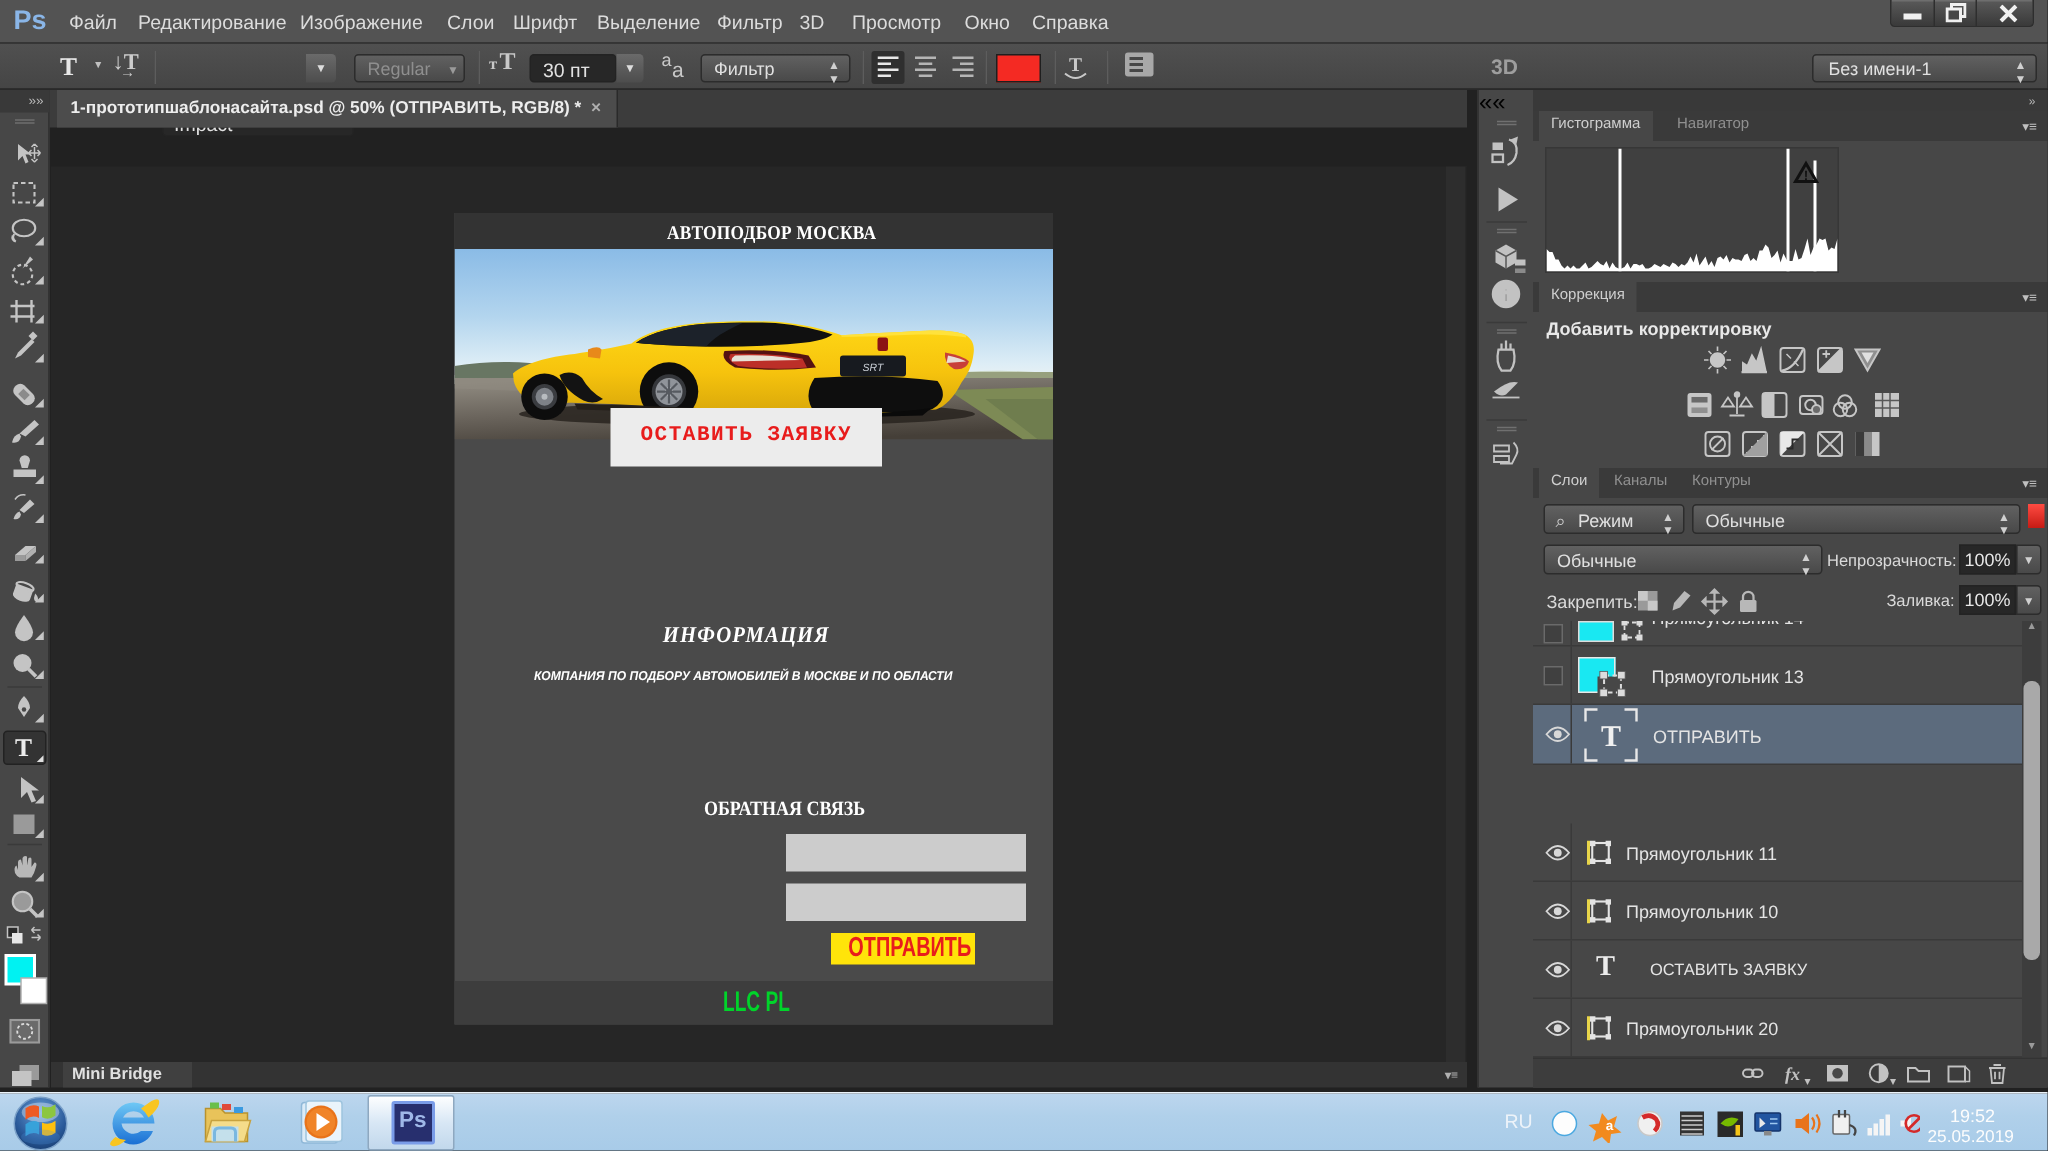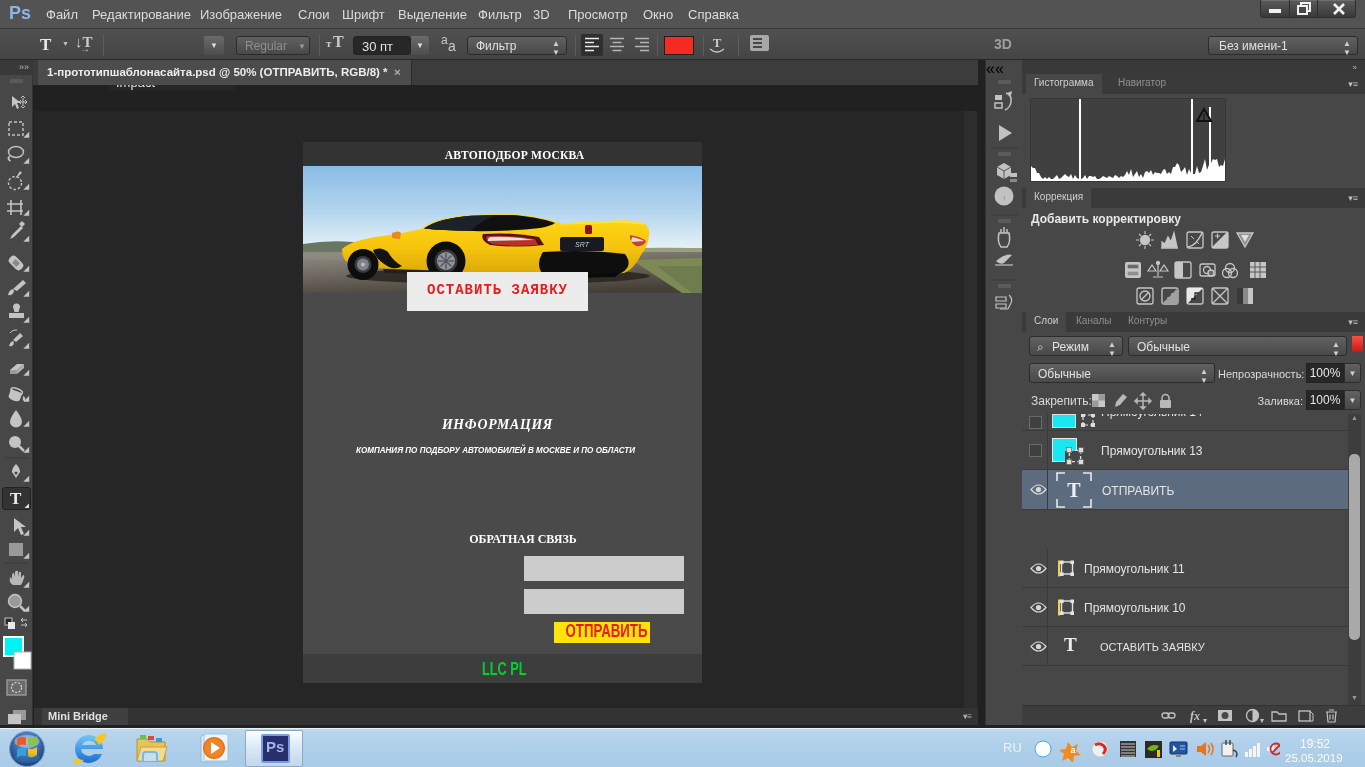--- a/index.html
+++ b/index.html
@@ -671,20 +671,38 @@
         <div class="lrow" style="top:213px;">
           <div class="eyecol"></div>
             <svg class="eyesvg" style="position:absolute;left:8px;top:14px;" width="17" height="11" viewBox="0 0 17 11">
               <path d="M1 5.5 q7.5 -9 15 0 q-7.5 9 -15 0 z" fill="none" stroke="#d8d8d8" stroke-width="1.2"></path>
               <circle cx="8.5" cy="5.5" r="2.6" fill="#d8d8d8"></circle>
             </svg>
           <span style="position:absolute;left:42px;top:7px;color:#ececec;font-family:'Liberation Serif',serif;font-weight:bold;font-size:19px;">T</span>
           <span style="position:absolute;left:78px;top:14px;font-size:11px;">ОСТАВИТЬ ЗАЯВКУ</span>
         </div>
 
+        <div class="lrow" style="top:252px;">
+          <div class="eyecol"></div>
+            <svg class="eyesvg" style="position:absolute;left:8px;top:14px;" width="17" height="11" viewBox="0 0 17 11">
+              <path d="M1 5.5 q7.5 -9 15 0 q-7.5 9 -15 0 z" fill="none" stroke="#d8d8d8" stroke-width="1.2"></path>
+              <circle cx="8.5" cy="5.5" r="2.6" fill="#d8d8d8"></circle>
+            </svg>
+          <div class="shicon" style="position:absolute;left:35px;top:11px;"><svg width="18" height="17" viewBox="0 0 18 17">
+                <rect x="1" y="0.5" width="2" height="16" fill="#e8d54a"></rect>
+                <rect x="4.5" y="2" width="11" height="12" fill="none" stroke="#e4e4e4" stroke-width="1.4"></rect>
+                <g fill="#e4e4e4">
+                  <rect x="3" y="0.5" width="3.6" height="3.6"></rect>
+                  <rect x="13.4" y="0.5" width="3.6" height="3.6"></rect>
+                  <rect x="3" y="12.4" width="3.6" height="3.6"></rect>
+                  <rect x="13.4" y="12.4" width="3.6" height="3.6"></rect>
+                </g>
+              </svg></div>
+          <span style="position:absolute;left:62px;top:13px;">Прямоугольник 20</span>
+        </div>
       </div>
 
       <div style="position:absolute;left:0;top:373px;width:343px;height:20px;background:#3d3d3d;border-top:1px solid #333;color:#c0c0c0;">
         <svg width="343" height="20" viewBox="0 0 343 20">
         <g stroke="#c2c2c2" fill="none" stroke-width="1.3">
           <g transform="translate(140,3)">
                 <rect x="0" y="4" width="7" height="5" rx="2.5"></rect>
                 <rect x="6" y="4" width="7" height="5" rx="2.5"></rect>
               </g>
           <text x="168" y="14" font-size="12" font-style="italic" font-weight="bold" fill="#c2c2c2" stroke="none" font-family="Liberation Serif">fx</text>

